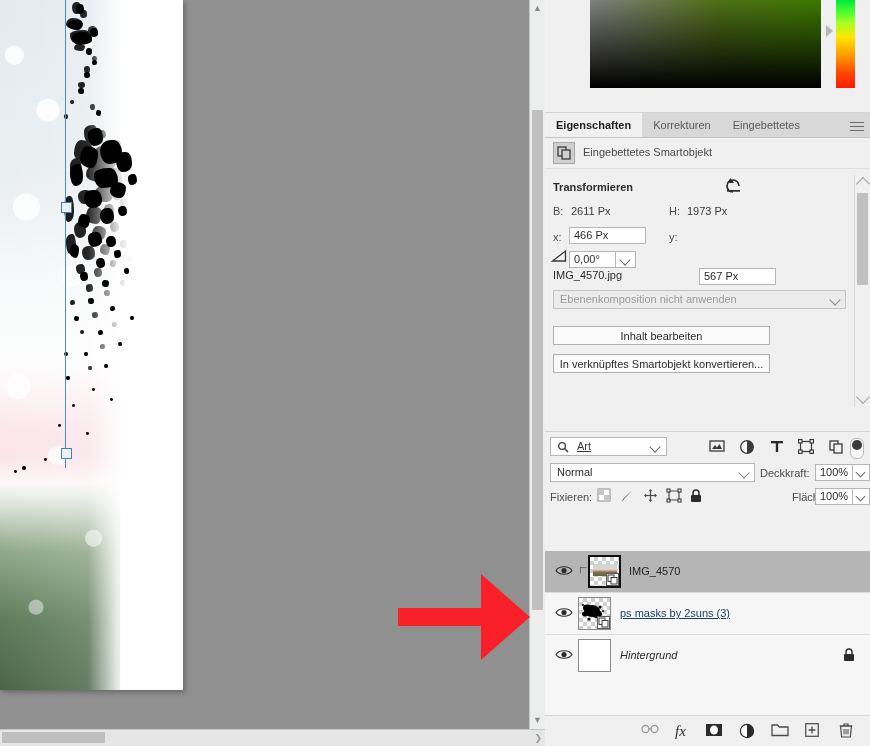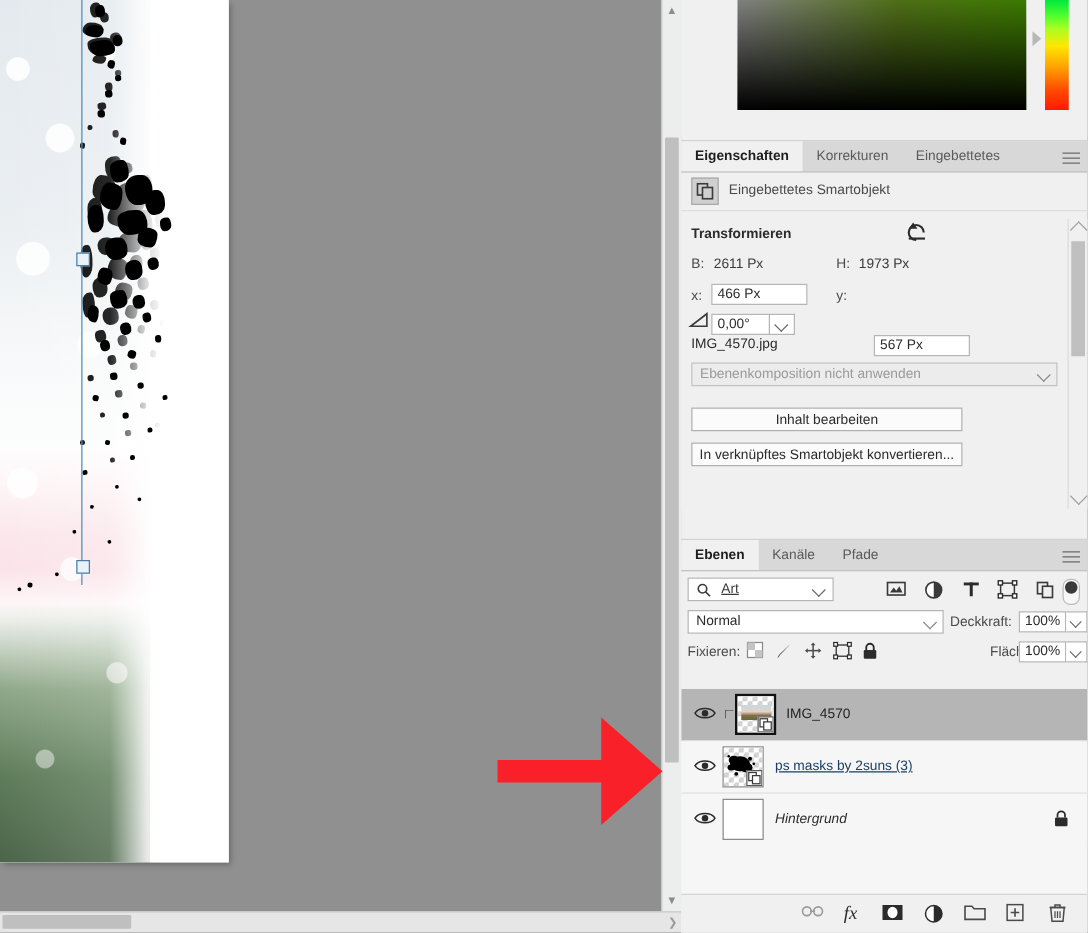--- a/index.html
+++ b/index.html
@@ -358,36 +358,20 @@
       </div>
 
       <div class="panel-scroll" style="top:62px;height:232px;">
         <span class="ps-chev" style="top:4px;transform:rotate(45deg);"></span>
         <div class="ps-thumb" style="top:18px;height:92px;"></div>
         <span class="ps-chev" style="bottom:5px;transform:rotate(-135deg);"></span>
       </div>
     </div>
 
     <div class="panel" style="top:431px;height:315px;">
-      <div class="tabbar">
-        <div class="tab active">
-          <span>Ebenen</span>
-        </div>
-        <div class="tab">
-          <span>Kanäle</span>
-        </div>
-        <div class="tab">
-          <span>Pfade</span>
-        </div>
-        <div class="menu-btn">
-            <i></i>
-            <i></i>
-            <i></i>
-          </div>
-      </div>
 
       <div class="filter-row">
         <div class="search-box">
           <span style="position:absolute;left:6px;top:3px;">
             <svg width="12" height="12" viewBox="0 0 12 12">
               <circle cx="5" cy="5" r="3.4" fill="none" stroke="#3a3a3a" stroke-width="1.3"></circle>
               <line x1="7.6" y1="7.6" x2="11" y2="11" stroke="#3a3a3a" stroke-width="1.4"></line>
             </svg>
           </span>
           <span class="txt">Art</span>

